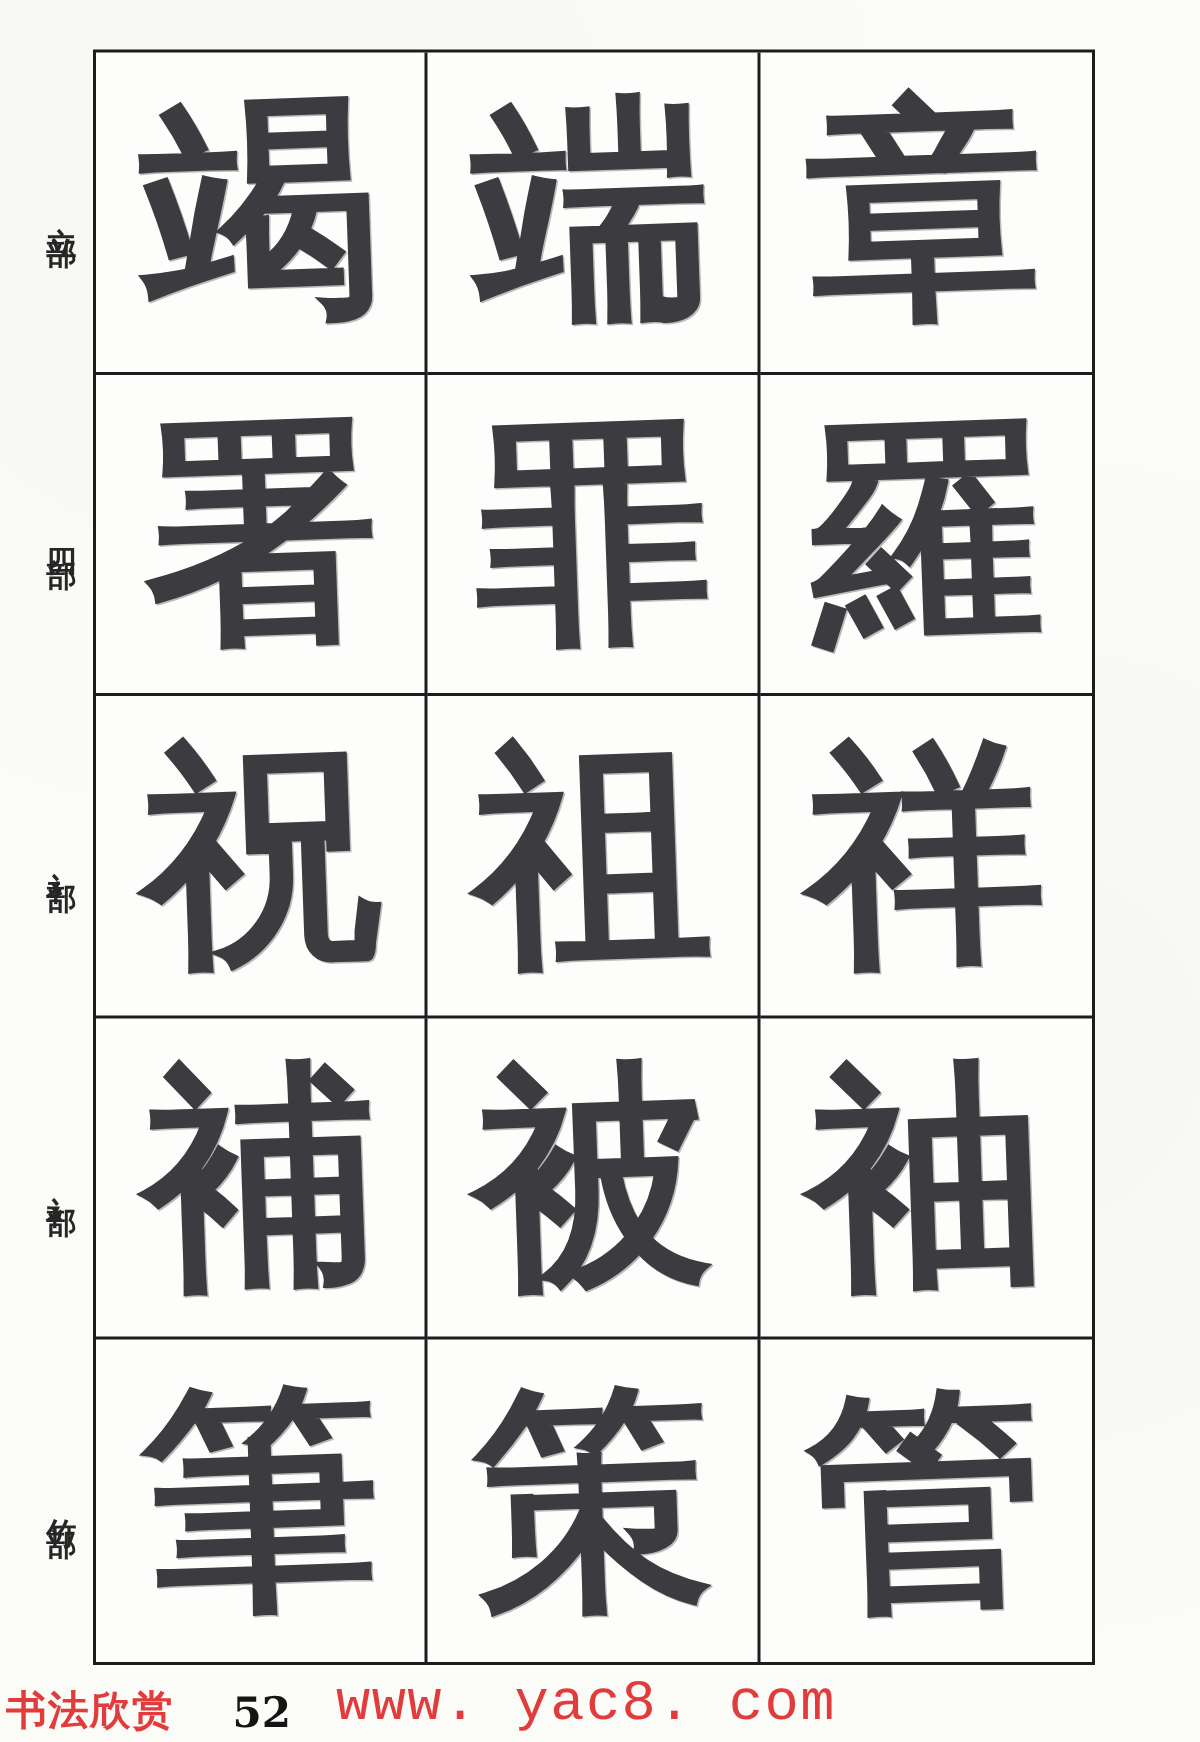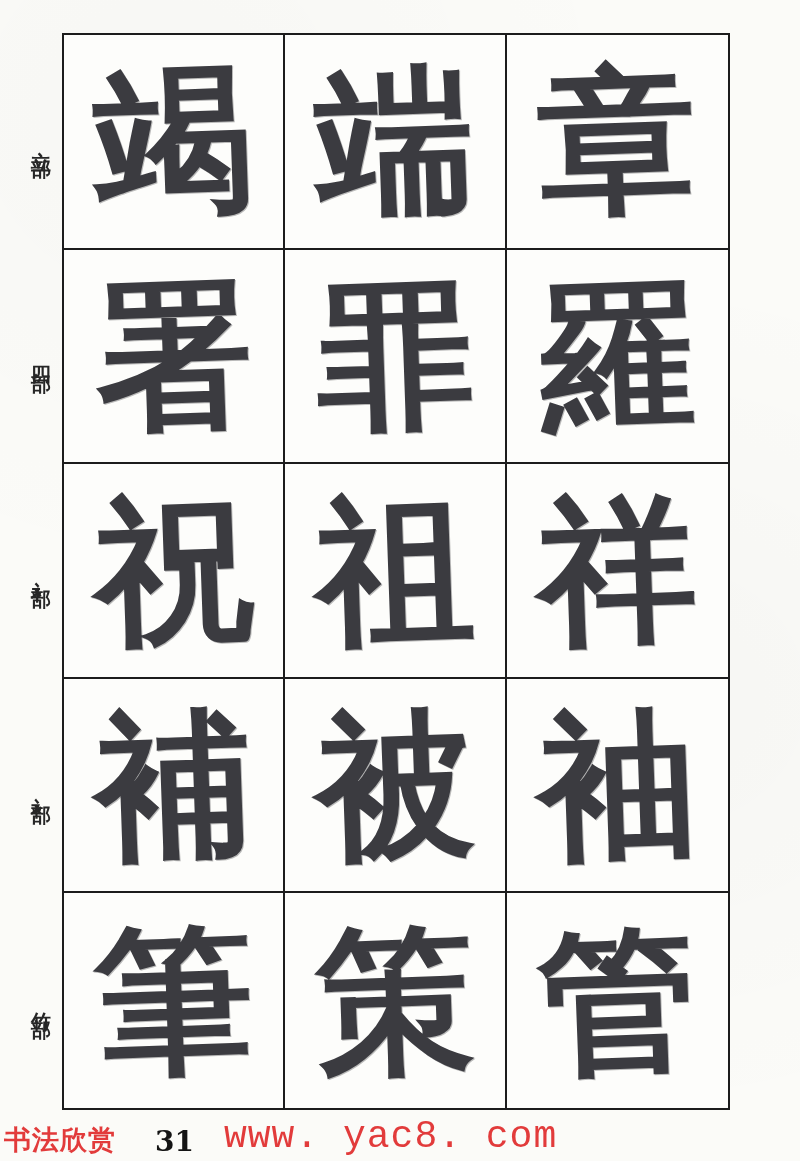--- a/index.html
+++ b/index.html
@@ -174,15 +174,15 @@
   <div class="char-cell">
       <span class="glyph">策</span>
     </div>
   <div class="char-cell">
       <span class="glyph">管</span>
     </div>
 </div>
 
 <div class="footer">
   <span class="wm-name">书法欣赏</span>
-  <span class="page-number">31</span>
+  <span class="page-number">52</span>
   <span class="wm-url">www. yac8. com</span>
 </div>
 
 </body></html>

